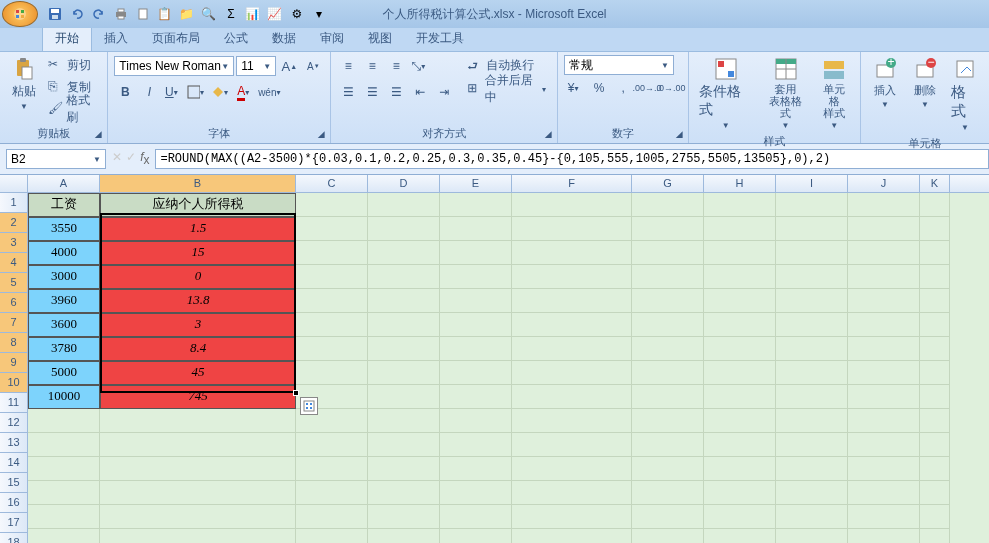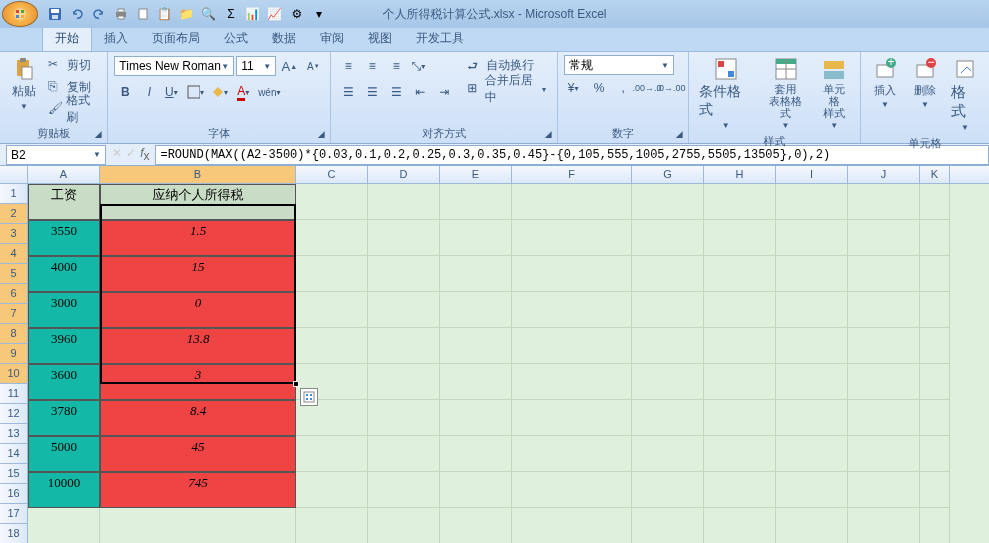--- a/index.html
+++ b/index.html
@@ -29,39 +29,39 @@
 .vstack { display: flex; flex-direction: column; gap: 2px; }
 .hstack { display: flex; gap: 2px; align-items: center; }
 .font-name { width: 120px; height: 20px; background: #fff; border: 1px solid #8faed4; padding: 0 4px; display:flex;align-items:center;justify-content:space-between; }
 .font-size { width: 40px; height: 20px; background: #fff; border: 1px solid #8faed4; padding: 0 4px; display:flex;align-items:center;justify-content:space-between;}
 .num-format { width: 110px; height: 20px; background: #fff; border: 1px solid #8faed4; padding: 0 4px; display:flex;align-items:center;justify-content:space-between;}
 .tbtn { width: 22px; height: 22px; border: 1px solid transparent; display:flex;align-items:center;justify-content:center;color:#3b5a82;cursor:pointer;}
 .dd { width: 8px; font-size: 8px; color: #3b5a82; }
 .launcher { position: absolute; right: 2px; bottom: 2px; width: 14px; height: 14px; font-size: 9px; color: #3b5a82; cursor:pointer; display:flex;align-items:center;justify-content:center;}
 
 
-.fbar { height: 22px; background: #e4eefb; border-bottom: 1px solid #8faed4; display: flex; align-items: center; }
+.fbar { height: 31px; background: #e4eefb; border-bottom: 1px solid #8faed4; display: flex; align-items: center; }
 .name-box { width: 100px; height: 20px; background: #fff; border: 1px solid #8faed4; margin-left: 6px; padding: 0 4px; display:flex;align-items:center;justify-content:space-between;}
 .fx-btns { display: flex; gap: 4px; padding: 0 6px; color: #6a6a6a; }
 .formula-input { flex: 1; height: 20px; background: #fff; border: 1px solid #8faed4; padding: 0 4px; font-family: "Courier New", monospace; display:flex;align-items:center;white-space:nowrap;overflow:hidden;}
 
 
 .grid-wrap { position: relative; background: #dff0dc; }
 .col-headers { display: flex; height: 18px; background: linear-gradient(#f5f8fd,#dce8f7); border-bottom: 1px solid #9db9dc; }
 .corner { width: 28px; border-right: 1px solid #9db9dc; background: linear-gradient(#f5f8fd,#dce8f7); }
 .ch { border-right: 1px solid #9db9dc; text-align: center; color: #3b5a82; font-size: 11px; line-height: 17px; }
 .ch.sel { background: #f7c77a; }
 .grid-body { display: flex; }
 .row-headers { width: 28px; }
 .rh { height: 20px; border-bottom: 1px solid #9db9dc; border-right: 1px solid #9db9dc; background: linear-gradient(90deg,#f5f8fd,#dce8f7); text-align: center; color: #3b5a82; font-size: 11px; line-height: 19px; }
 .cells { position: relative; }
-.row { display: flex; height: 36px; }
+.row { display: flex; height: 24px; }
 .cell { border-right: 1px solid #c4d6be; border-bottom: 1px solid #c4d6be; background: #dff0dc; text-align: center; font-family: "Times New Roman", serif; font-size: 13px; line-height: 19px; overflow: hidden; }
 .cell.header-cell { background: #c9dcc5; border: 1px solid #555; font-family: SimSun; }
-.cell.data-a { background: #14b8a6; border: 1px solid #555; }
+.cell.data-a { background: #7dd3fc; border: 1px solid #555; }
 .cell.data-b { background: #ef4444; border: 1px solid #555; font-style: italic; }
 .selection { position: absolute; border: 2px solid #000; pointer-events: none; }
 .fill-handle { position:absolute; width:6px;height:6px;background:#000;border:1px solid #fff; }
 .smart-tag { position:absolute; width:18px;height:18px;background:#fff;border:1px solid #888;display:flex;align-items:center;justify-content:center; }
 
 .colA { width: 72px; }
 .colB { width: 196px; }
 .colC { width: 72px; }
 .colD { width: 72px; }
 .colE { width: 72px; }

